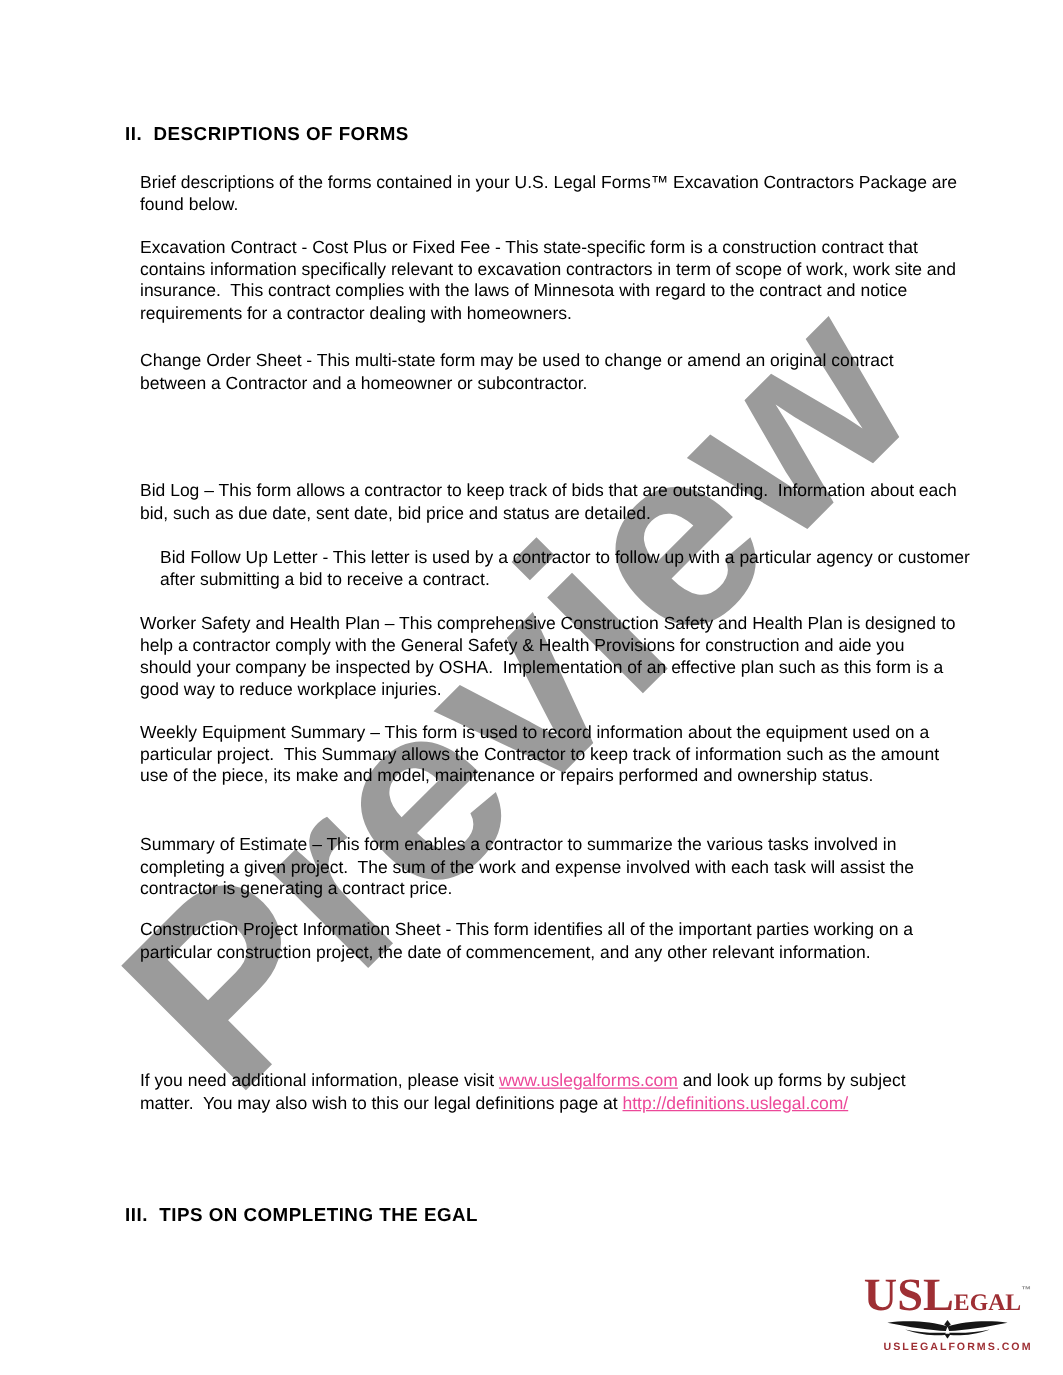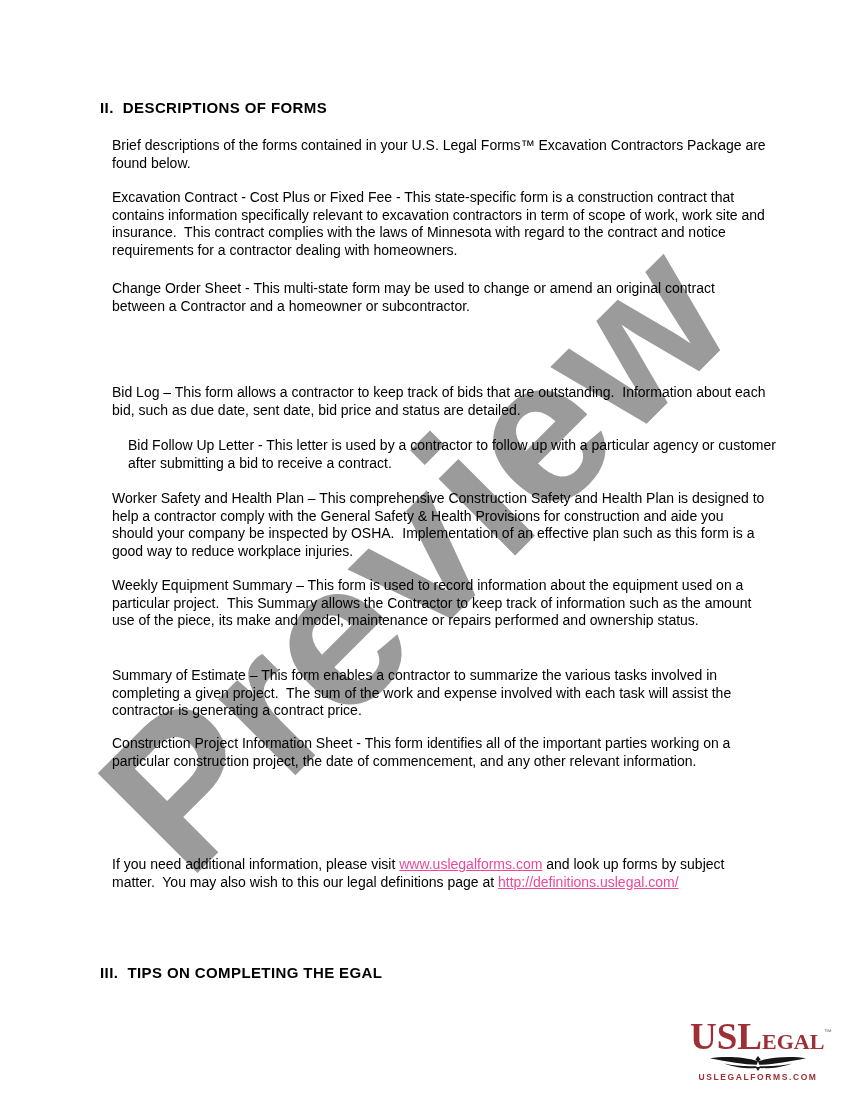--- a/index.html
+++ b/index.html
@@ -85,41 +85,42 @@
     z-index: 2;
   }
   .logo-word {
     font-family: "Liberation Serif", "DejaVu Serif", serif;
     font-weight: bold;
     color: #9e2f34;
     line-height: 1;
     white-space: nowrap;
   }
   .logo-word .lw-main { font-size: 37px; }
-  .logo-word .lw-small { font-size: 22px; }
+  .logo-word .lw-small { font-size: 19px; }
   .logo-word .lw-tm {
     font-family: "Liberation Sans", sans-serif;
     font-size: 8px;
     color: #8a8a8a;
     vertical-align: 14px;
     font-weight: bold;
   }
   .logo-eagle {
     display: block;
     width: 118px;
     height: 15px;
     margin: 1px auto 0 auto;
   }
   .logo-site {
     margin-top: 1px;
     font-size: 8.5px;
     font-weight: bold;
     letter-spacing: 1.6px;
     color: #9e2f34;
     white-space: nowrap;
+    text-align: right;
   }
 </style>
 </head>
 <body>
 
 <div class="page">
 
   <div class="watermark">Preview</div>
 
   <h2 class="doc-heading h-descriptions">II.  DESCRIPTIONS OF FORMS</h2>

